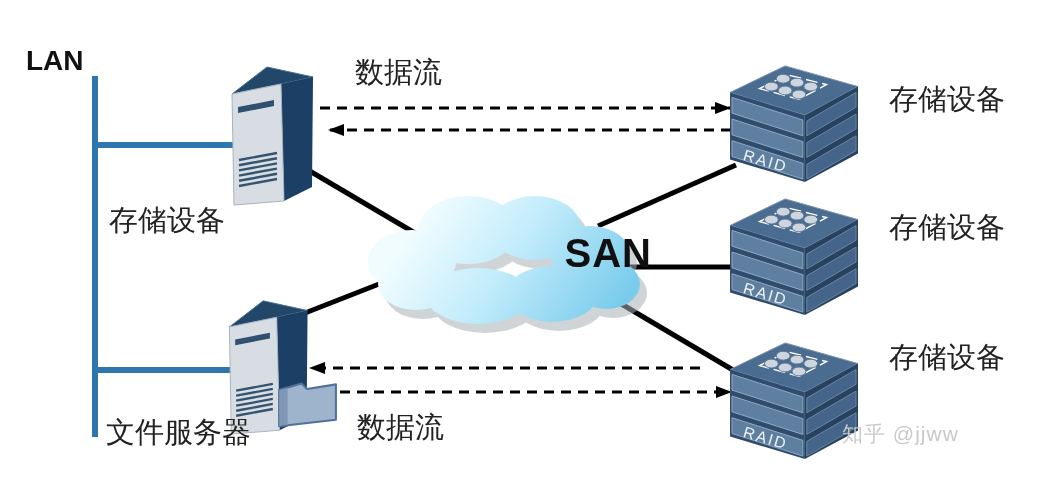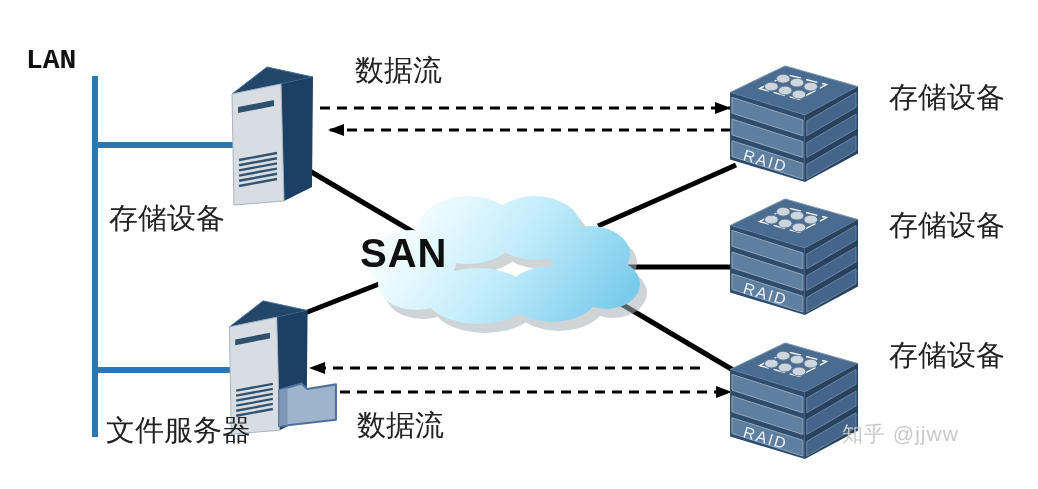--- a/index.html
+++ b/index.html
@@ -1,27 +1,27 @@
 <!DOCTYPE html>
 <html><head>
 <meta charset="utf-8">
 <style>
   html,body{margin:0;padding:0;background:#ffffff;}
   #canvas{
     position:relative;width:1038px;height:489px;background:#ffffff;overflow:hidden;
     font-family:"Liberation Sans","DejaVu Sans",sans-serif;
   }
   .abs{position:absolute;}
-  .label{color:#222;font-size:29px;white-space:nowrap;line-height:1;font-family:Liberation Mono, monospace;}
+  .label{color:#222;font-size:29px;white-space:nowrap;line-height:1;}
   .label-bold{font-weight:bold;color:#111;}
   #lines-layer{position:absolute;left:0;top:0;z-index:1;}
   .icon{z-index:2;}
   .txt{z-index:3;}
   #san-label{
-    left:360px;top:231px;width:292px;text-align:left;
+    left:360px;top:231px;width:292px;text-align:right;
     font-size:40px;font-weight:bold;color:#101010;letter-spacing:1px;z-index:3;
   }
   #watermark{color:#c9c9c9;font-size:21px;letter-spacing:1px;z-index:3;}
 </style>
 </head>
 <body>
 
 <div id="canvas">
 
   <svg id="lines-layer" width="1038" height="489" viewBox="0 0 1038 489">

